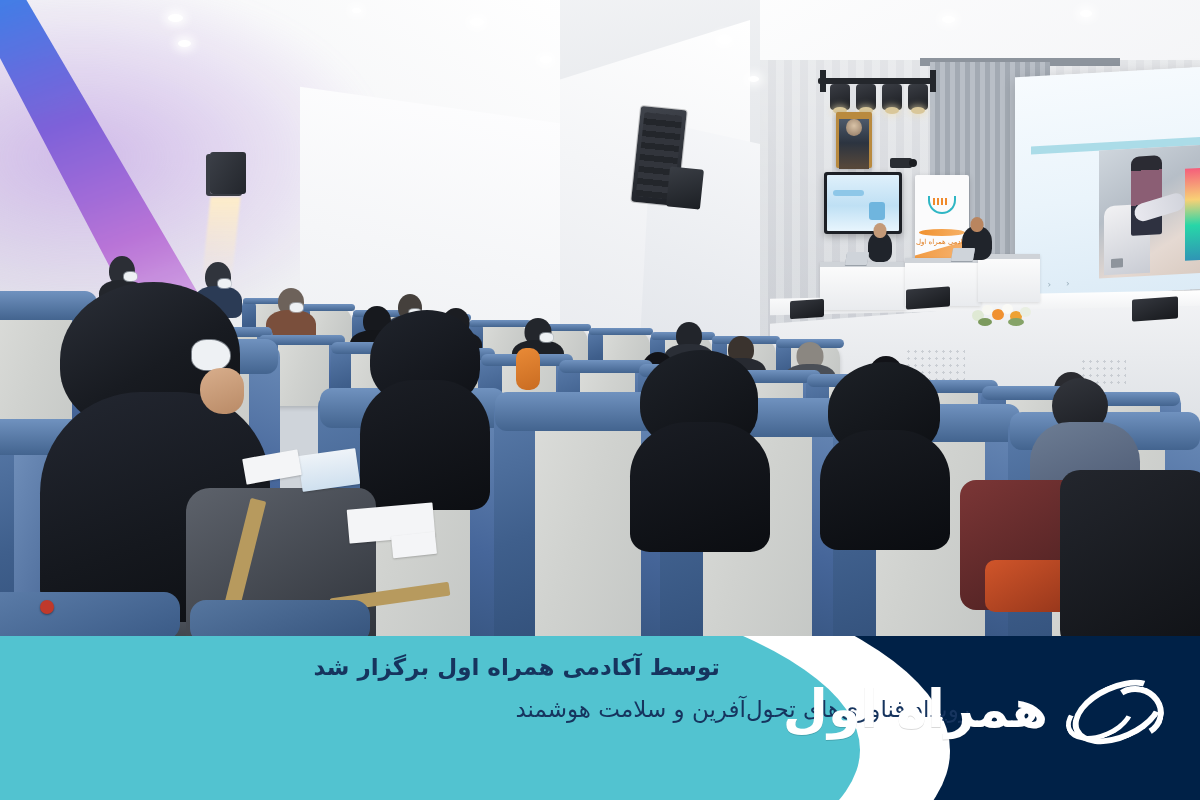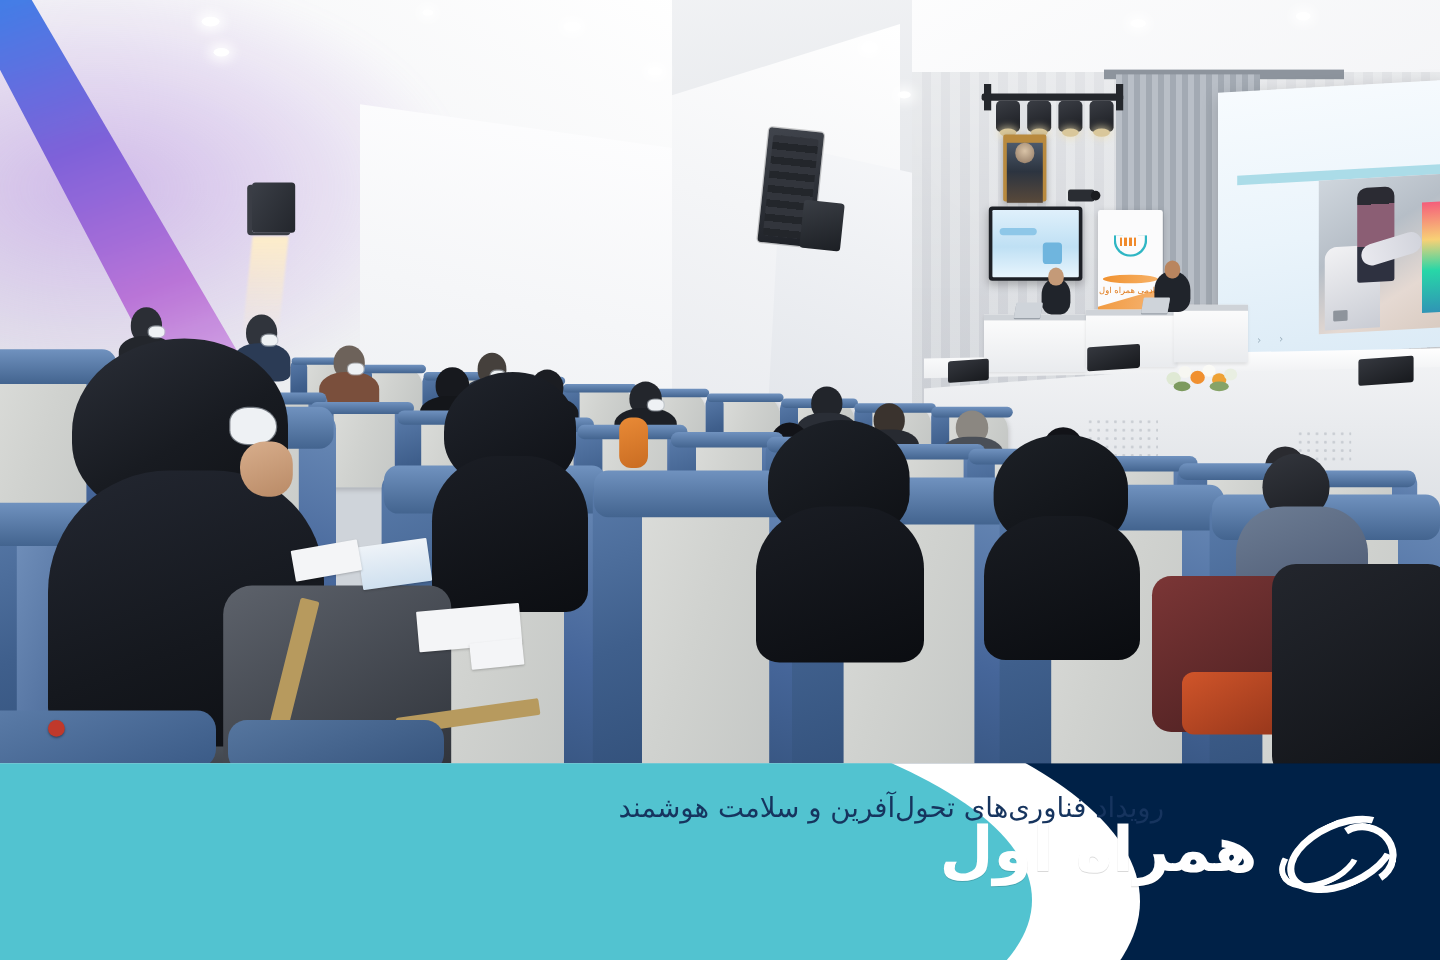--- a/index.html
+++ b/index.html
@@ -627,20 +627,21 @@
                   background:#c0392b;box-shadow:0 1px 2px rgba(0,0,0,.4);"></div>
     </div>
   </div>
 
   <div class="banner">
     <div class="navy" id="navy-bg" style="background: rgb(0, 33, 71);"></div>
     <div class="white-swoosh"></div>
     <div class="teal-swoosh" id="teal-bg" style="background: rgb(82, 195, 208);"></div>
 
     <div class="btext" id="btext" style="color: rgb(22, 52, 94);">
+      <div class="l1">توسط آکادمی همراه اول برگزار شد</div>
       <div class="l2">رویداد فناوری‌های تحول‌آفرین و سلامت هوشمند</div>
     </div>
 
     <div class="logo">
       <div class="wordmark">همراه اول</div>
       <div class="swoosh">
         <span class="ring"></span>
         <span class="ring2"></span>
         <span class="tail"></span>
       </div>

